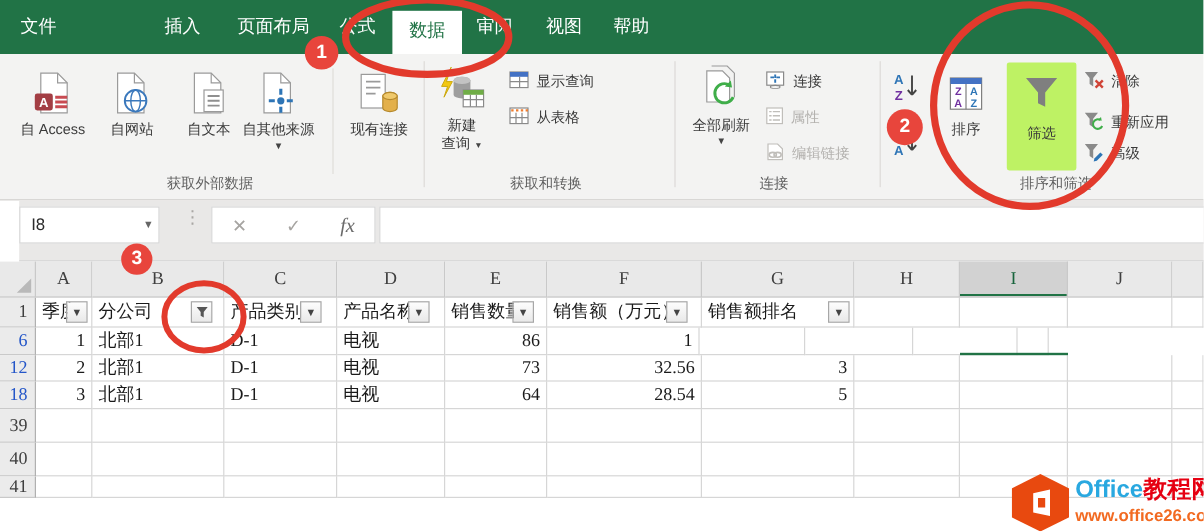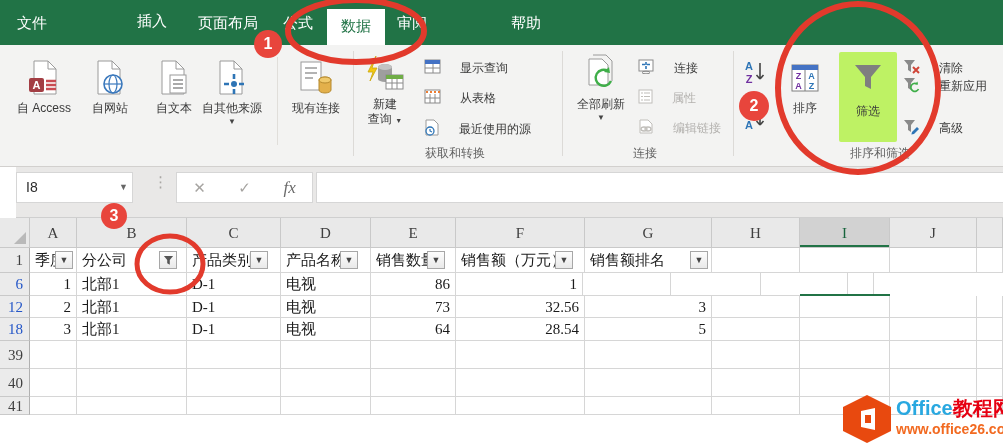--- a/index.html
+++ b/index.html
@@ -14,21 +14,21 @@
   .search-wrap { position:absolute; left:570px; top:0; height:45px; display:flex; align-items:center; gap:9px; color:#fff; font-size:15px; }
 
   
   .ribbon { position:absolute; left:0; top:45px; width:1003px; height:122px; background:#f3f3f2; border-bottom:1px solid #d2d0ce; }
   .gsep { position:absolute; top:6px; height:105px; width:1px; background:#dcdad7; }
   .glabel { position:absolute; bottom:4px; font-size:12px; color:#5f5f5f; text-align:center; white-space:nowrap; }
   .bigbtn { position:absolute; top:10px; display:flex; flex-direction:column; align-items:center; cursor:pointer; }
   .bigbtn .ic { height:46px; display:flex; align-items:center; justify-content:center; }
   .blabel { font-size:12px; color:#3a3a3a; white-space:nowrap; line-height:15px; text-align:center; }
   .caret { font-size:8px; color:#444; line-height:8px; margin-top:2px; }
-  .smallbtn { position:absolute; display:flex; align-items:center; gap:19px; font-size:12px; color:#3a3a3a; white-space:nowrap; cursor:pointer; }
+  .smallbtn { position:absolute; display:flex; align-items:center; gap:6px; font-size:12px; color:#3a3a3a; white-space:nowrap; cursor:pointer; }
   .smallbtn.disabled { color:#b3b1ae; }
   .minisep { position:absolute; top:12px; height:88px; width:1px; background:#e0deda; }
   .filter-on { background:#bef264; border-radius:2px; }
 
   
   .fbar { position:absolute; left:16px; top:167px; width:1003px; height:51px; background:#e9e8e7; border-bottom:1px solid #cfcfcf; }
   .namebox { position:absolute; left:0; top:5px; width:117px; height:31px; background:#fff; border:1px solid #d6d6d6; font-size:14px; color:#2b2b2b; line-height:29px; padding-left:9px; }
   .namebox .dd { position:absolute; right:4px; top:0; height:29px; line-height:29px; font-size:9px; color:#666; cursor:pointer; }
   .dots { position:absolute; left:137px; top:8px; color:#a9a7a4; font-size:15px; letter-spacing:0; line-height:13px; }
   .fbtns { position:absolute; left:160px; top:5px; width:137px; height:31px; background:#fff; border:1px solid #d6d6d6; display:flex; align-items:center; justify-content:space-around; }
@@ -63,25 +63,26 @@
   .wm-t1 .b { color:#29a8e0; } .wm-t1 .r { color:#e60012; }
   .wm-t2 { font-size:14px; font-weight:bold; color:#f26a21; }
 </style>
 </head>
 <body>
 
 <div class="app">
 
   <div class="menubar">
     <div class="mtab" style="left:6px;width:52px;">文件</div>
-    <div class="mtab" style="left:126px;width:52px;font-family:Liberation Mono, monospace;">插入</div>
+    <div class="mtab" style="left:126px;width:52px;">插入</div>
     <div class="mtab" style="left:182px;width:92px;">页面布局</div>
     <div class="mtab" style="left:272px;width:52px;">公式</div>
     <div class="mtab active" style="left:327px;width:58px;">数据</div>
     <div class="mtab" style="left:386px;width:52px;">审阅</div>
+    <div class="mtab" style="left:444px;width:52px;">视图</div>
     <div class="mtab" style="left:500px;width:52px;">帮助</div>
   </div>
 
   <div class="ribbon">
 
     <div class="bigbtn" style="left:6px;width:76px;">
       <span class="ic">
         <svg width="34" height="36" viewBox="0 0 34 36">
             <path d="M7,1 h14 l8,8 v25 h-22 z" fill="#fff" stroke="#9a9a9a"></path>
             <path d="M21,1 v8 h8" fill="none" stroke="#9a9a9a"></path>
@@ -132,20 +133,21 @@
       <span class="ic">
         <svg width="36" height="36" viewBox="0 0 36 36">
             <rect x="3" y="2" width="20" height="28" fill="#fff" stroke="#9a9a9a"></rect>
             <path d="M7,8 h12 M7,13 h12 M7,18 h8" stroke="#9a9a9a" stroke-width="1.6"></path>
             <path d="M21,20 a6,3 0 0 1 12,0 v10 a6,3 0 0 1 -12,0 z" fill="#e3b04b" stroke="#b68a2e"></path>
             <ellipse cx="27" cy="20" rx="6" ry="3" fill="#f0c96b" stroke="#b68a2e"></ellipse>
           </svg>
       </span>
       <span class="blabel">现有连接</span>
     </div>
+    <div class="glabel" style="left:60px;width:230px;">获取外部数据</div>
     <div class="gsep" style="left:353px;"></div>
 
     <div class="bigbtn" style="left:358px;width:54px;top:8px;">
       <span class="ic" style="height:44px;">
         <svg width="38" height="40" viewBox="0 0 38 40">
             <path d="M10,1 l-4,12 h5 l-7,13 3,-9 h-5 z" fill="#f2c811" stroke="#caa60c" stroke-width="0.8"></path>
             <path d="M12,12 a7,3 0 0 1 14,0 v12 a7,3 0 0 1 -14,0 z" fill="#9e9e9e"></path>
             <ellipse cx="19" cy="12" rx="7" ry="3" fill="#c3c3c3"></ellipse>
             <rect x="20" y="20" width="17" height="14" fill="#fff" stroke="#8a8a8a"></rect>
             <rect x="20" y="20" width="17" height="4" fill="#70ad47"></rect>
@@ -168,30 +170,20 @@
     <div class="smallbtn" style="left:424px;top:44px;">
       <span>
         <svg width="17" height="15" viewBox="0 0 17 15">
             <rect x="1" y="1" width="15" height="13" fill="#fff" stroke="#8a8a8a"></rect>
             <path d="M2,3 h2 M6,3 h2 M10,3 h2 M14,3 h2" stroke="#ed7d31" stroke-width="2"></path>
             <path d="M1,9 h15 M6,5 v9 M11,5 v9" stroke="#8a8a8a"></path>
           </svg>
       </span>
       <span>从表格</span>
     </div>
-    <div class="smallbtn" style="left:424px;top:74px;">
-      <span>
-        <svg width="16" height="17" viewBox="0 0 16 17">
-            <path d="M2,1 h8 l4,4 v11 h-12 z" fill="#fff" stroke="#9a9a9a"></path>
-            <circle cx="6" cy="12" r="4" fill="#fff" stroke="#2e75b6" stroke-width="1.3"></circle>
-            <path d="M6,10 v2 l2,1" fill="none" stroke="#2e75b6" stroke-width="1.2"></path>
-          </svg>
-      </span>
-      <span>最近使用的源</span>
-    </div>
     <div class="glabel" style="left:370px;width:170px;">获取和转换</div>
     <div class="gsep" style="left:562px;"></div>
 
     <div class="bigbtn" style="left:570px;width:62px;top:8px;">
       <span class="ic" style="height:44px;">
         <svg width="40" height="42" viewBox="0 0 40 42">
             <path d="M8,5 h13 l6,6 v20 h-19 z" fill="#fff" stroke="#9a9a9a"></path>
             <path d="M12,1 h13 l6,6 v20" fill="none" stroke="#9a9a9a"></path>
             <path d="M30,27 a8,8 0 1 1 -3,-10" fill="none" stroke="#3fae49" stroke-width="2.4"></path>
             <path d="M28,13 l1,6 -6,-1 z" fill="#3fae49"></path>
@@ -274,21 +266,21 @@
     </div>
     <div class="smallbtn" style="left:903px;top:14px;">
       <span>
         <svg width="17" height="16" viewBox="0 0 17 16">
             <path d="M1,1 h11 l-4,5 v7 l-3,-2 v-5 z" fill="#8a8a8a"></path>
             <path d="M10,8 l6,6 M16,8 l-6,6" stroke="#d04437" stroke-width="2"></path>
           </svg>
       </span>
       <span>清除</span>
     </div>
-    <div class="smallbtn" style="left:903px;top:32px;text-align:right;">
+    <div class="smallbtn" style="left:903px;top:48px;text-align:right;">
       <span>
         <svg width="17" height="16" viewBox="0 0 17 16">
             <path d="M1,1 h11 l-4,5 v7 l-3,-2 v-5 z" fill="#8a8a8a"></path>
             <path d="M15.5,12 a4,4 0 1 1 -1.5,-5" fill="none" stroke="#3fae49" stroke-width="1.7"></path>
             <path d="M14.5,4.5 l0.6,3.2 -3.2,-0.6 z" fill="#3fae49"></path>
           </svg>
       </span>
       <span>重新应用</span>
     </div>
     <div class="smallbtn" style="left:903px;top:74px;">

